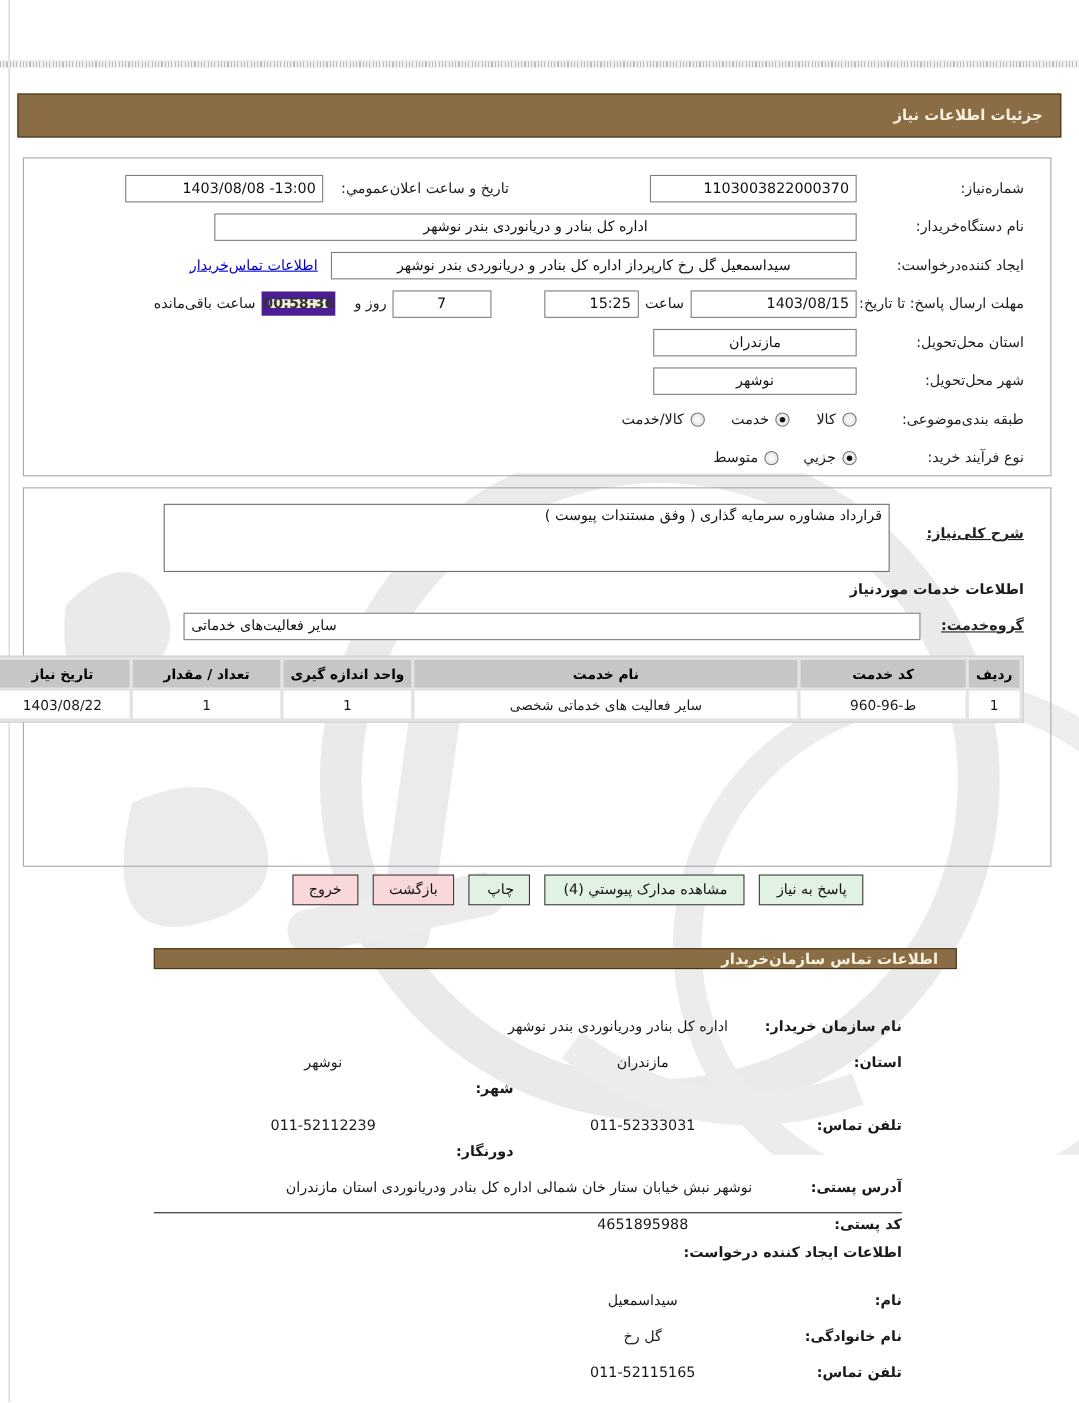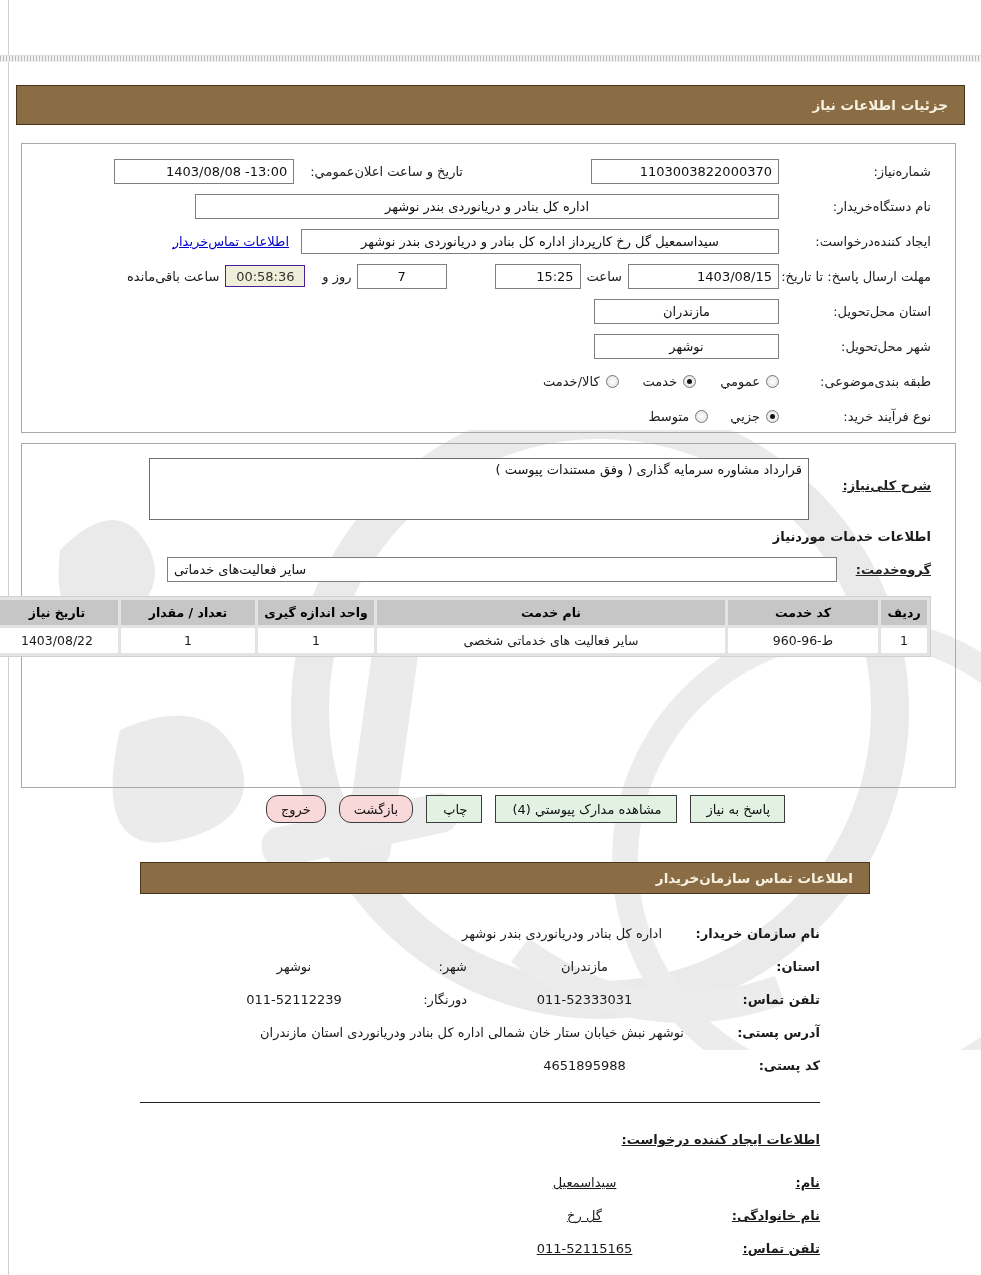--- a/index.html
+++ b/index.html
@@ -22,71 +22,71 @@
   .content{position:relative; z-index:2;}
   
   .wm{position:absolute; z-index:1; top:430px; right:0; left:0; height:620px; opacity:.55; pointer-events:none;}
   
   .bar{
     background:var(--accent-brown); color:#f7f1e1; font-weight:bold;
     height:40px; display:flex; align-items:center; padding:0 16px;
     border:1px solid #4a3518; font-size:13.5px;
   }
   .bar1{position:absolute; top:85px; right:16px; left:16px;}
-  .bar2{position:absolute; top:862px; right:111px; width:730px; height:32px;}
+  .bar2{position:absolute; top:862px; right:111px; width:730px; height:19px;}
   
   .box{position:absolute; right:25px; left:21px; border:1px solid #a9a9a9; background:transparent;}
   .box1{top:143px; height:290px; padding:14px 24px 10px 14px;}
   .box2{top:443px; height:345px; padding:14px 24px 10px 14px;}
   .frow{display:flex; align-items:center; margin-bottom:9px; min-height:26px;}
   .flabel{width:152px; flex:none; color:#222;}
   .flabel.b{font-weight:bold;text-decoration:underline;}
   .input{
     background:#fff; border:1px solid #7f7f7f; height:25px;
     display:flex; align-items:center; justify-content:center;
     padding:0 6px; color:#111; flex:none;
   }
   .input.right{justify-content:flex-end;}
   .ltr{direction:ltr; unicode-bidi:embed;}
   .link{color:var(--link-blue); text-decoration:underline; cursor:pointer;}
   .timer{
-    background:var(--timer-bg); border:1px solid #4c1d95; height:22px; width:80px;
+    background:var(--timer-bg); border:7px solid #4c1d95; height:22px; width:67px;
     display:flex; align-items:center; justify-content:center;
-    font-weight:normal; color:#333; flex:none;
+    font-weight:bold; color:#333; flex:none;
   }
   
   .radio{width:13px; height:13px; border-radius:50%; border:1px solid #777;
     background:radial-gradient(#fff,#ddd); display:inline-block; flex:none; position:relative;}
   .radio.on::after{content:""; position:absolute; inset:3px; border-radius:50%; background:#111;}
   .checkbox{width:13px; height:13px; border:1px solid #888; background:#f4f4f4; display:inline-block; flex:none;}
   .opt{display:flex; align-items:center; gap:6px;}
   
   .tarea{background:#fff; border:1px solid #6e6e6e; padding:3px 6px; color:#111;}
   .heading{font-weight:bold; margin:4px 0 12px;}
   
   .svc-table{width:100%; border-collapse:separate; border-spacing:3px; background:#e3e3e3;
     border:1px solid #cfcfcf; table-layout:fixed; margin-top:14px;}
   .svc-table th{background:var(--header-cell); color:#000; font-weight:bold; height:25px; font-size:12.5px;}
   .svc-table td{background:#fff; text-align:center; height:25px; font-size:12.5px;}
   
   .btn-row{position:absolute; top:795px; right:196px; display:flex; flex-direction:row-reverse; gap:13px; direction:ltr;}
   .btn{height:28px; border:1px solid #3c3c3c; display:flex; align-items:center; justify-content:center;
     padding:0 14px; cursor:pointer; font-size:13px; color:#111;}
   .btn.green{background:var(--btn-green);padding-left:16px;}
-  .btn.pink{background:var(--btn-pink);border-radius:12px;}
+  .btn.pink{background:var(--btn-pink);}
   
   .contact{position:absolute; top:924px; right:161px; left:120px;}
   .crow{display:flex; align-items:flex-start; margin-bottom:14px; line-height:19px;}
   .clabel{width:118px; flex:none; font-weight:bold;}
   .cval{width:235px; flex:none; text-align:center;}
   .cval.wide{width:460px; text-align:right; padding-right:18px;}
-  .clabel2{width:78px; flex:none; font-weight:normal;}
+  .clabel2{width:78px; flex:none; font-weight:bold;margin-top:24px;}
   .cval2{width:190px; flex:none; text-align:center;}
   .divider{position:absolute; top:1102px; right:161px; width:680px; height:1px; background:#222;}
-  .creator{position:absolute; top:1128px; right:161px; left:107px;text-decoration:underline;}
+  .creator{position:absolute; top:1128px; right:161px; left:107px;}
   .creator .heading{margin-bottom:26px;}
 </style>
 </head>
 <body>
 
 <div class="left-edge"></div>
 <div class="top-hatch"></div>
 
 <svg class="wm" viewBox="0 0 981 620" xmlns="http://www.w3.org/2000/svg">
   <circle cx="600" cy="280" r="290" fill="none" stroke="#dadada" stroke-width="38"></circle>
@@ -142,21 +142,21 @@
 
     <div class="frow">
       <span class="flabel">شهر محل‌تحویل:</span>
       <div class="input" style="width:185px">نوشهر</div>
     </div>
 
     <div class="frow">
       <span class="flabel">طبقه بندی‌موضوعی:</span>
       <span class="opt">
         <span class="radio"></span>
-        <span>عمومي</span>
+        <span>کالا</span>
       </span>
       <span class="opt" style="margin-right:24px">
         <span class="radio on"></span>
         <span>خدمت</span>
       </span>
       <span class="opt" style="margin-right:24px">
         <span class="radio"></span>
         <span>کالا/خدمت</span>
       </span>
     </div>

